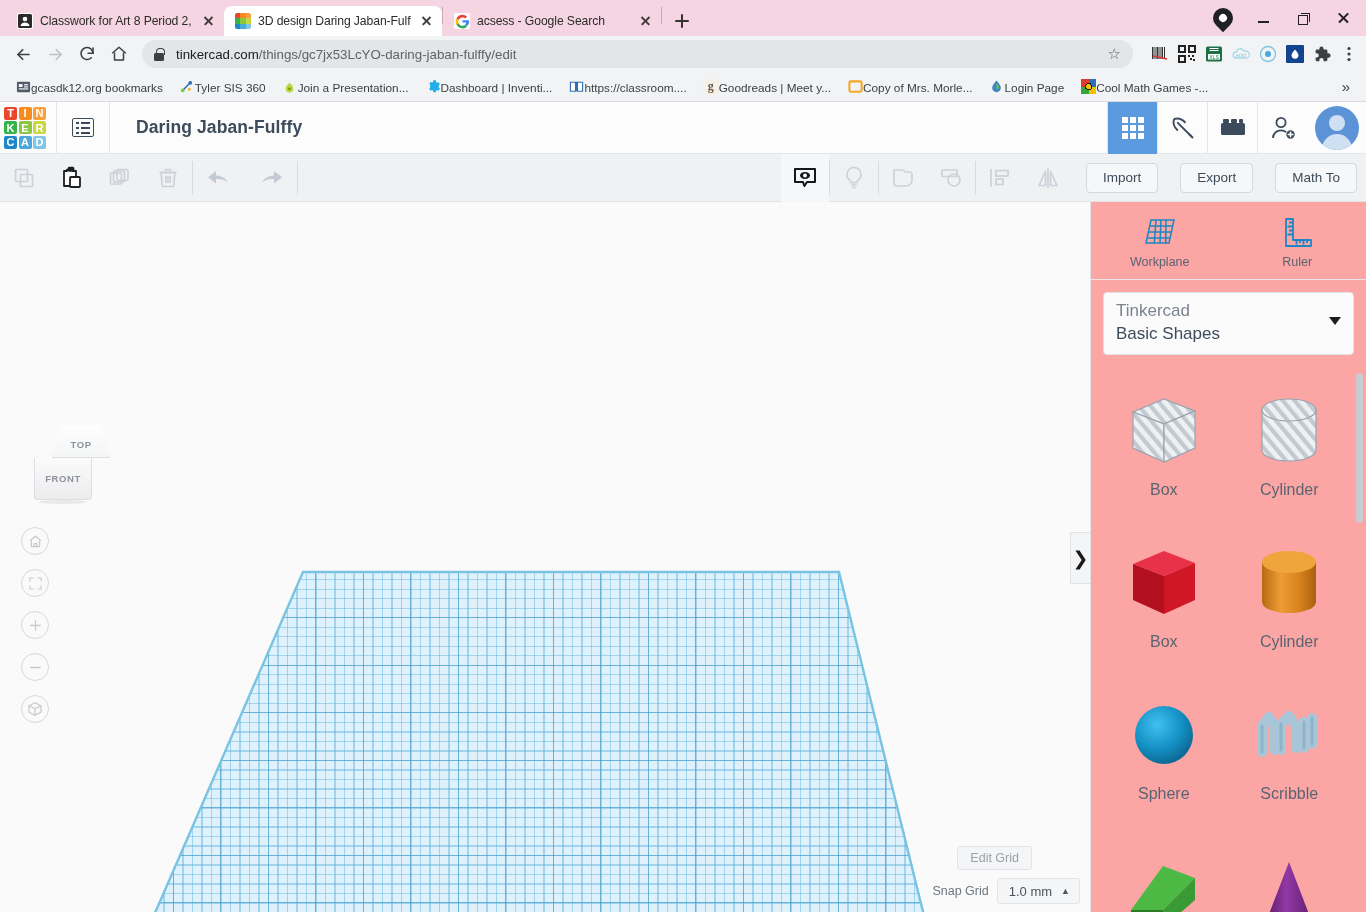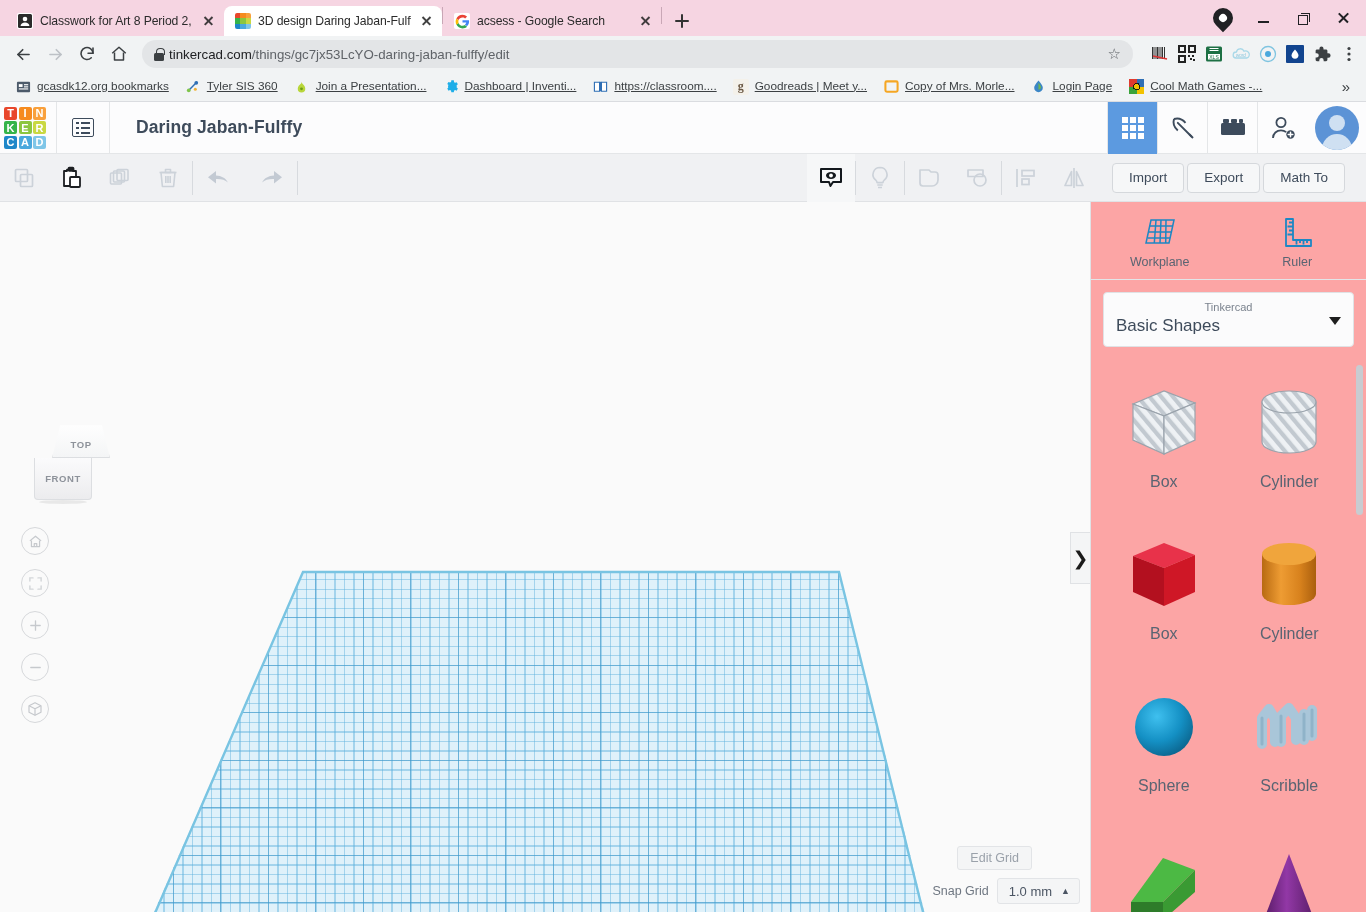--- a/index.html
+++ b/index.html
@@ -68,37 +68,37 @@
   .win-close::before{transform:rotate(45deg);} .win-close::after{transform:rotate(-45deg);}
 
   #browser-toolbar {
     height: 36px; background: #f1f3f4; display: flex; align-items: center;
     padding: 0 8px; gap: 2px;
   }
   .nav-btn { width: 30px; height: 30px; display:flex;align-items:center;justify-content:center; color:#5f6368; font-size:17px; }
   .nav-btn.disabled { color:#bdc1c6; }
   #omnibox {
     flex: 1; height: 28px; background: #e3e5e7; border-radius: 14px;
-    display: flex; align-items: center; padding: 8px 12px; gap: 5px;
+    display: flex; align-items: center; padding: 8px 12px; gap: 12px;
     margin: 0 6px; font-size: 13px; min-width: 0;
   }
   #omnibox .lock { width: 10px; height: 13px; position: relative; flex:none;}
   #omnibox .lock::before{content:"";position:absolute;left:1.5px;top:0;width:7px;height:6px;border:1.6px solid #3c4043;border-bottom:none;border-radius:4px 4px 0 0;}
   #omnibox .lock::after{content:"";position:absolute;left:0;top:5px;width:10px;height:8px;background:#3c4043;border-radius:1.5px;}
   #url-text { flex:1; white-space:nowrap; overflow:hidden; color:#5f6368; font-size:13.3px;}
   #url-text b { color:#202124; font-weight:normal; }
   .star { color:#5f6368; font-size:15px; margin-left:4px;}
   .ext-icons { display:flex; align-items:center; gap:9px; padding-left: 10px;}
   .ext { width: 18px; height: 18px; flex:none; }
 
   #bookmarks-bar {
     height: 30px; background: #f1f3f4; display: flex; align-items: center;
     padding: 0 8px; gap: 2px; border-bottom: 1px solid #dadce0;
   }
-  .bm { display:flex; align-items:flex-start; gap:6px; padding: 3px 7px; border-radius:4px; font-size:11.8px; color:#3c4043; white-space:nowrap;text-decoration:underline;}
+  .bm { display:flex; align-items:flex-end; padding: 3px 7px; border-radius:4px; font-size:11.8px; color:#3c4043; white-space:nowrap;}
   .bm-ico { width:16px;height:16px;flex:none;display:flex;align-items:center;justify-content:center;font-size:10px;border-radius:2px;}
   #bm-overflow { margin-left:auto; padding:0 8px; font-size:15px; color:#3c4043;}
 
   
   #app { height: 810px; display: flex; flex-direction: column; background:#f7f7f8; }
 
   #app-header {
     height: 52px; background: #fcfcfd; border-bottom: 1px solid #e4e6e8;
     display: flex; align-items: center; position: relative;
   }
@@ -121,21 +121,21 @@
 
   #app-toolbar {
     height: 48px; background:#f0f1f3; border-bottom:1px solid #e0e2e5;
     display:flex; align-items:center; position:relative;
   }
   .tb-group { display:flex; align-items:center; height:48px; }
   .tb-btn { width:48px;height:48px;display:flex;align-items:center;justify-content:center; }
   .tb-btn.active { background:#f6f7f8; }
   .tb-div { width:1px;height:34px;background:#d7dade; }
   .tb-spacer { flex:1; }
-  #toolbar-right { display:flex;align-items:center;gap:3px; padding-right:21px; }
+  #toolbar-right { display:flex;align-items:center;gap:22px; padding-right:9px; }
   .tb-text-btn {
     height:30px; padding:0 16px; border:1px solid #d5d8dc; border-radius:4px;
     background:#f6f7f8; color:#3e4b5b; font-size:13.5px;
     display:flex;align-items:center;justify-content:center;
   }
 
   #app-body { flex:1; display:flex; position:relative; min-height:0; }
 
   
   #canvas {
@@ -219,21 +219,21 @@
   }
   #panel-tools { height:78px; display:flex; border-bottom:1px solid #e3e5e8; }
   .ptool { flex:1; display:flex;flex-direction:column;align-items:center;justify-content:center;gap:6px;padding-top:4px;}
   .ptool span { font-size:12.5px;color:#5a6472; }
 
   #shape-select-wrap { padding:12px 12px 10px; }
   #shape-select {
     background:#fbfbfc; border:1px solid #e0e2e5; border-radius:4px;
     padding:8px 12px 10px; position:relative;
   }
-  #shape-select .lbl { font-size:11px; color:#7b838e;text-align:center; }
+  #shape-select .lbl { font-size:17px; color:#7b838e; }
   #shape-select .val { font-size:17px; color:#3e4b5b; margin-top:3px; }
   #shape-select .caret {
     position:absolute;right:12px;top:24px;width:0;height:0;
     border-left:6px solid transparent;border-right:6px solid transparent;border-top:8px solid #1e1e1e;
   }
 
   #shape-grid-wrap { flex:1; position:relative; overflow:hidden; }
   #shape-grid {
     display:grid; grid-template-columns:1fr 1fr; gap:0;
     padding: 4px 14px 0 10px;

